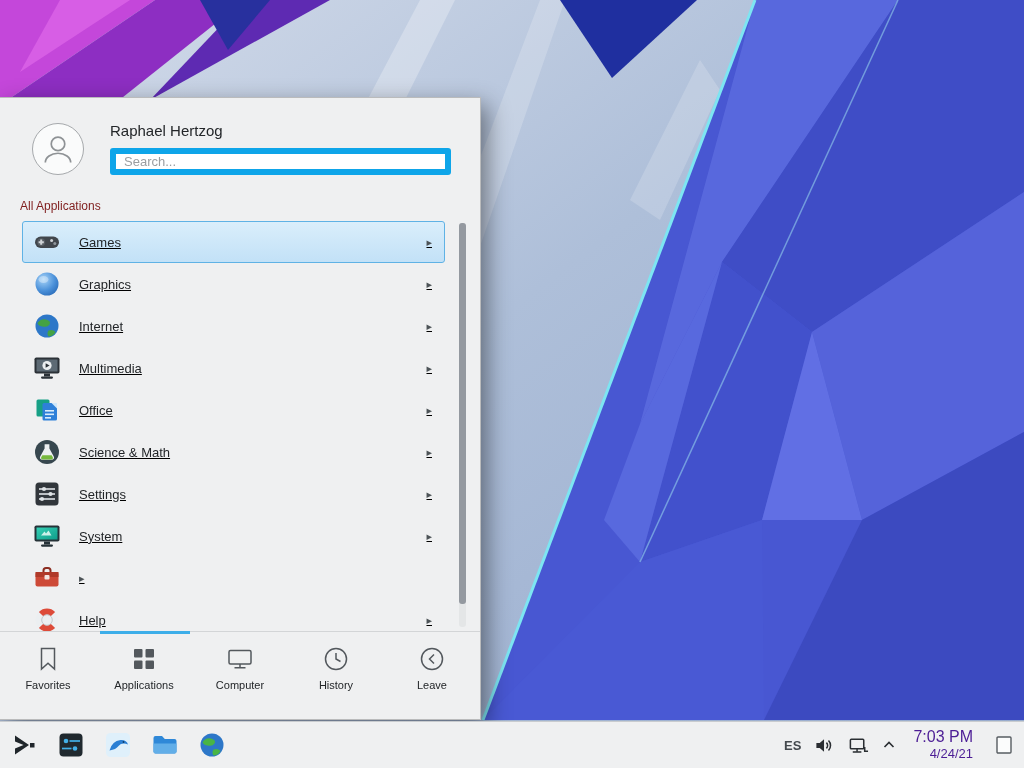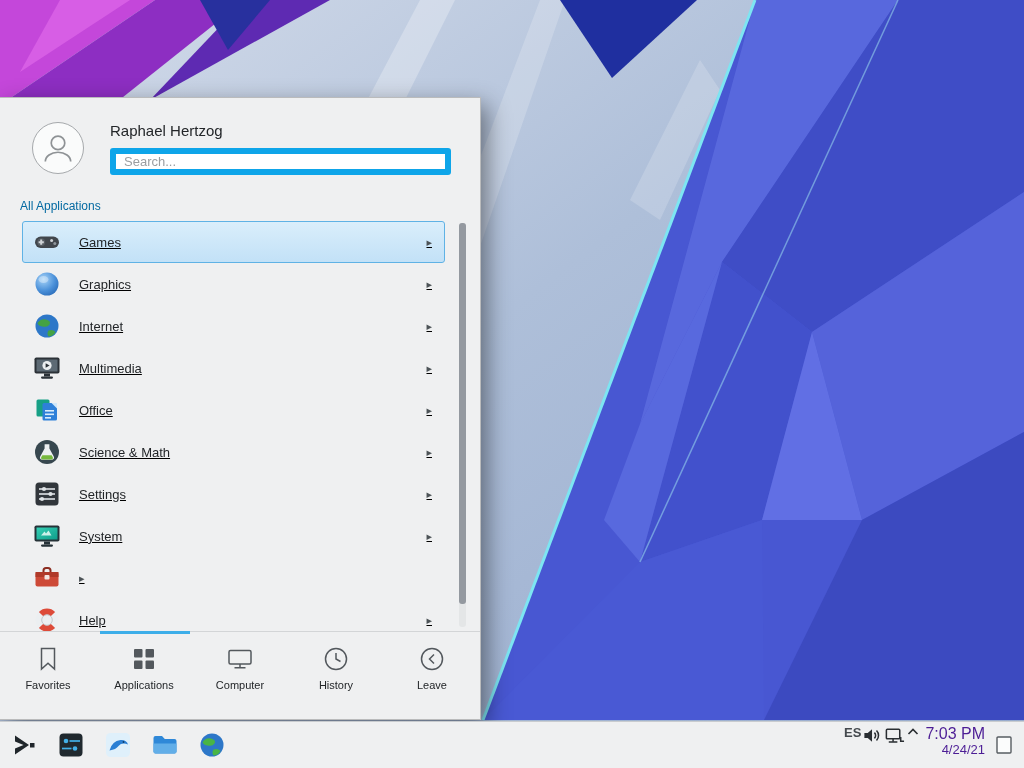--- a/index.html
+++ b/index.html
@@ -5,50 +5,50 @@
   *{margin:0;padding:0;box-sizing:border-box;}
   html,body{width:1024px;height:768px;overflow:hidden;background:#9fb2d6;
     font-family:"Liberation Sans","DejaVu Sans",sans-serif;}
   .desktop{position:relative;width:1024px;height:768px;overflow:hidden;}
   .wallpaper{position:absolute;inset:0;width:100%;height:100%;display:block;}
 
   
   .launcher{position:absolute;left:0;top:97px;width:481px;height:623px;background:#eff0f1;
     border:1px solid rgba(0,0,0,.22);border-left:none;box-shadow:6px 8px 22px rgba(0,0,0,.45);
     display:flex;flex-direction:column;}
-  .lheader{display:flex;align-items:center;gap:26px;padding:22px 30px 10px 32px;}
+  .lheader{display:flex;align-items:flex-end;gap:26px;padding:22px 30px 10px 32px;}
   .avatar{width:52px;height:52px;border-radius:50%;border:1px solid #a6a9ac;background:#fafbfb;
     display:flex;align-items:center;justify-content:center;flex:0 0 auto;}
   .avatar svg{width:44px;height:44px;}
   .user-col{display:flex;flex-direction:column;gap:9px;padding-top:2px;}
   .user-name{font-size:15px;color:#232629;}
   .search{width:341px;height:27px;border:6px solid #0ea5e9;border-radius:3px;background:#ffffff;
     padding:0 8px;font-size:13px;color:#232629;outline:none;font-family:inherit;}
   .search::placeholder{color:#9b9ea1;}
-  .section-label{font-size:12px;color:#0369a1;padding:14px 0 8px 20px;}
+  .section-label{font-size:12px;color:#7f1d1d;padding:14px 0 8px 20px;}
   .list{position:relative;flex:1;overflow:hidden;padding-left:22px;text-decoration:underline;}
   .row{width:423px;height:42px;display:flex;align-items:center;gap:18px;padding:0 10px;
     border:1px solid transparent;border-radius:3px;}
   .row.selected{background:linear-gradient(#daeefb,#c2e1f7);border-color:#5fb2e5;}
   .cat-icon,.cat-icon svg{width:28px;height:28px;display:block;flex:0 0 auto;}
   .cat-label{flex:1;font-size:13px;color:#232629;}
   .cat-arrow{color:#4d5357;font-size:11px;padding-right:2px;}
   .scrollbar{position:absolute;right:14px;top:2px;bottom:4px;width:7px;border-radius:3px;background:#e4e6e7;}
   .thumb{position:absolute;top:0;left:0;width:7px;height:381px;border-radius:3px;background:#9499a0;}
   .tabbar{position:relative;height:88px;border-top:1px solid #d3d5d7;display:flex;background:#eff0f1;}
   .tab-indicator{position:absolute;top:-1px;left:100px;width:90px;height:3px;background:#3daee9;}
   .tab{flex:1;display:flex;flex-direction:column;align-items:center;gap:6px;padding-top:13px;}
   .tab-icon,.tab-icon svg{width:28px;height:28px;display:block;}
   .tab-label{font-size:11px;color:#232629;}
 
   
   .taskbar{position:absolute;left:0;bottom:0;width:1024px;height:47px;background:#eff0f1;
     border-top:1px solid #c9cccf;display:flex;align-items:center;padding:0 6px 0 10px;gap:19px;}
   .task-icon,.task-icon svg{width:28px;height:28px;display:block;}
-  .tray{margin-left:auto;display:flex;align-items:flex-start;gap:1px;}
+  .tray{margin-left:auto;display:flex;align-items:center;gap:13px;}
   .kbd-layout{font-size:13px;font-weight:bold;color:#44494e;}
   .tray-icon,.tray-icon svg{width:21px;height:21px;display:block;}
   .caret,.caret svg{width:14px;height:14px;display:block;}
   .clock{display:flex;flex-direction:column;align-items:flex-end;line-height:1.15;color:#4c1d95;padding:0 4px;}
   .clock-time{font-size:16px;}
   .clock-date{font-size:13px;}
   .show-desktop{width:28px;height:40px;display:flex;align-items:center;justify-content:center;}
   .show-desktop svg{width:22px;height:22px;display:block;}
 </style>
 </head>

